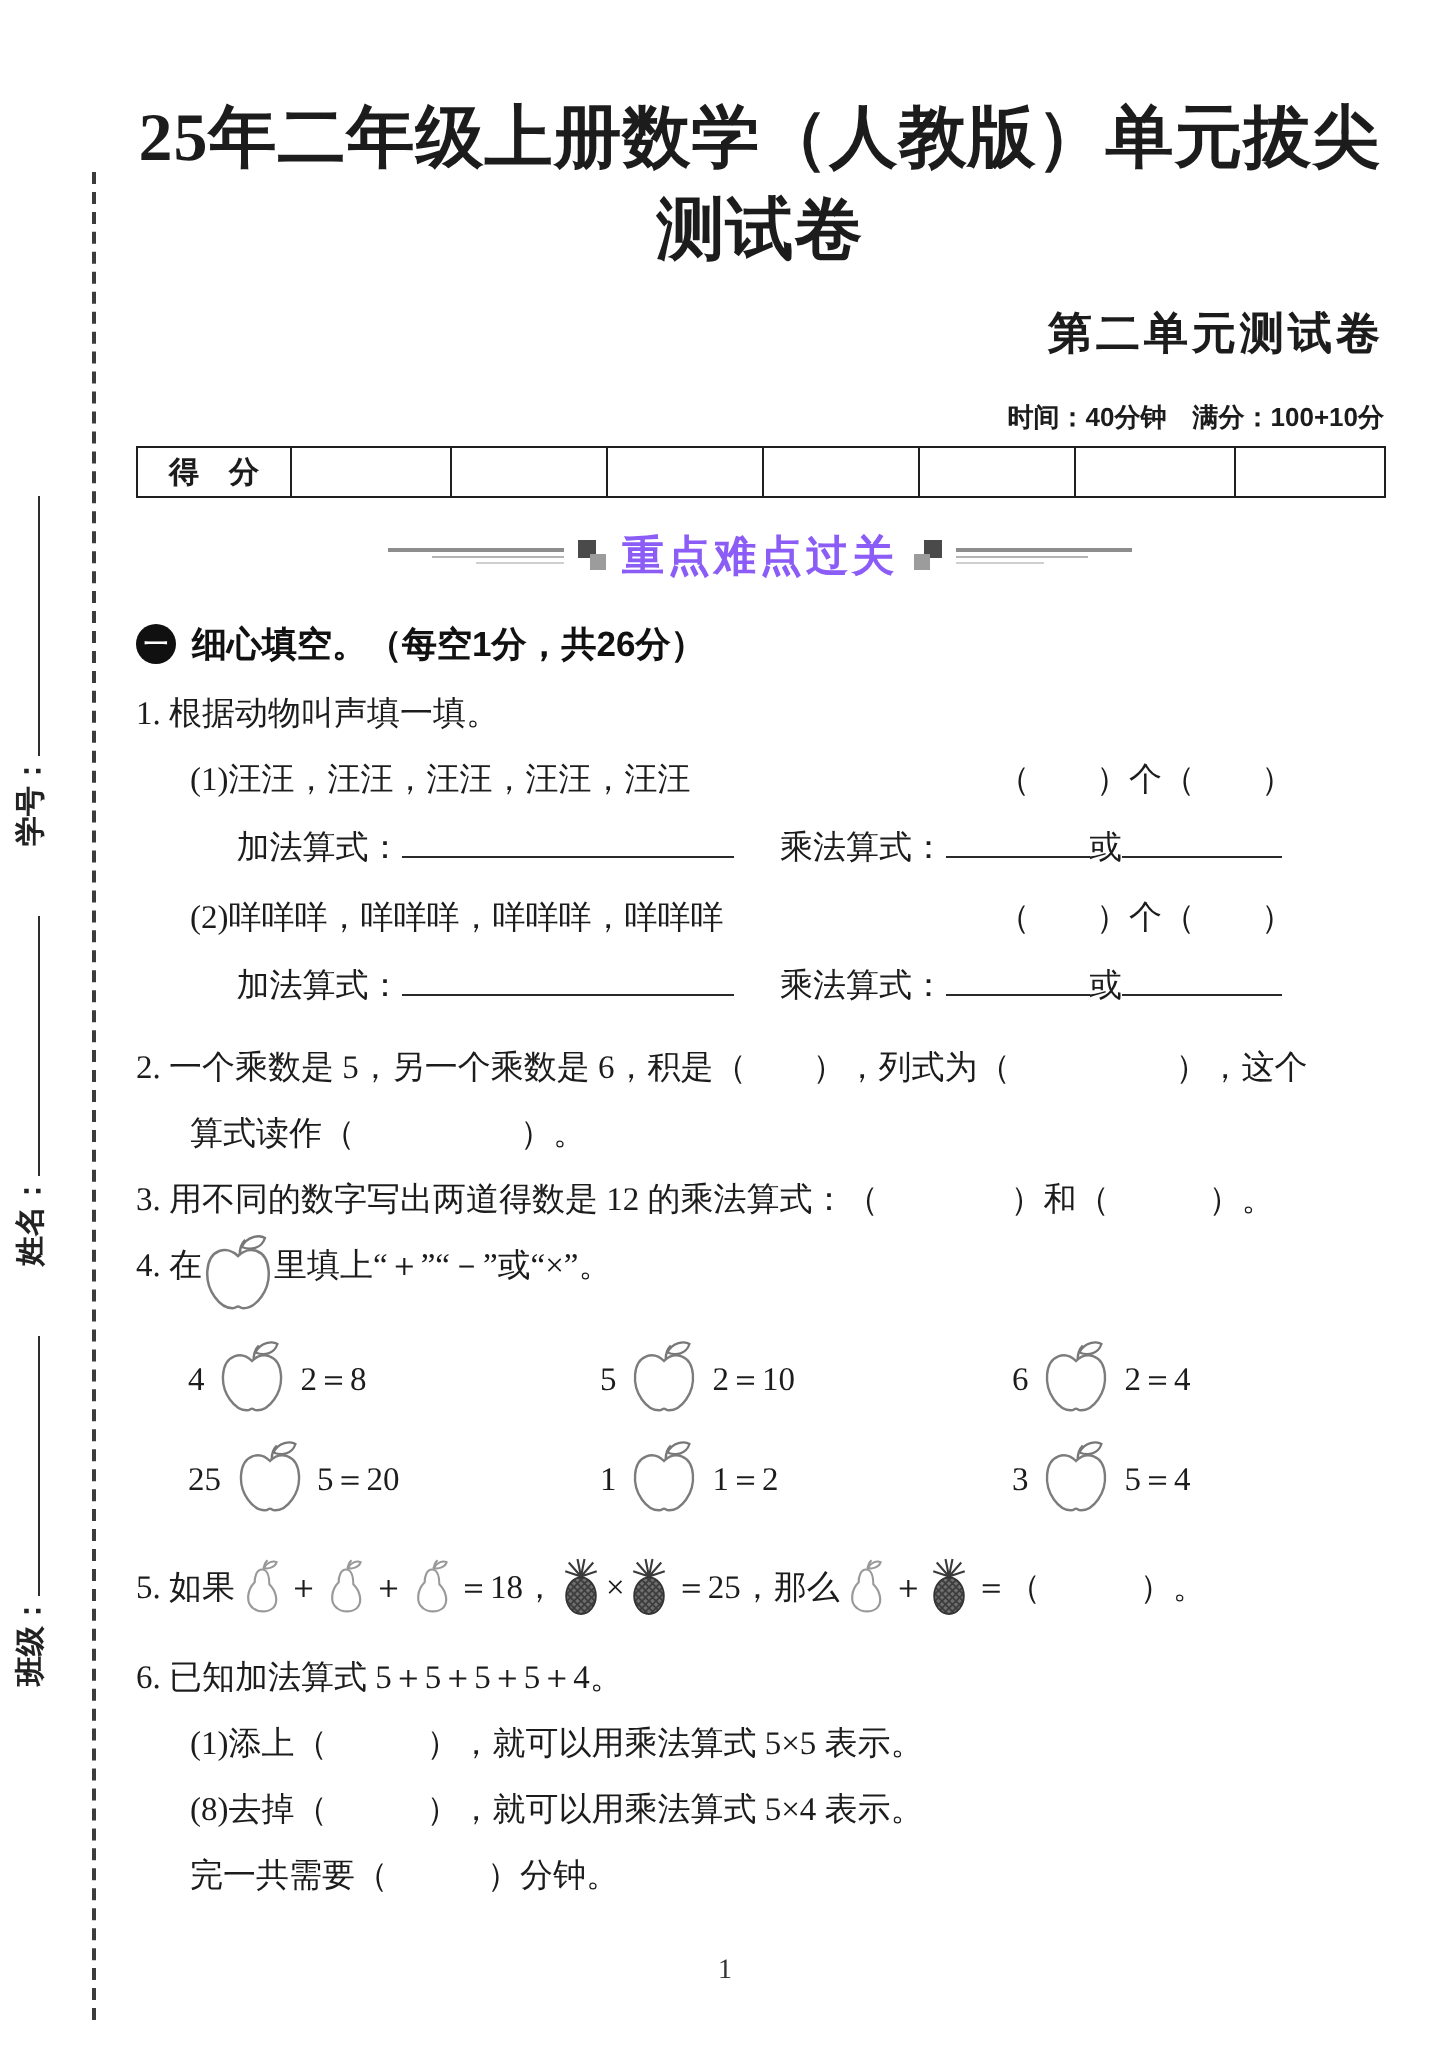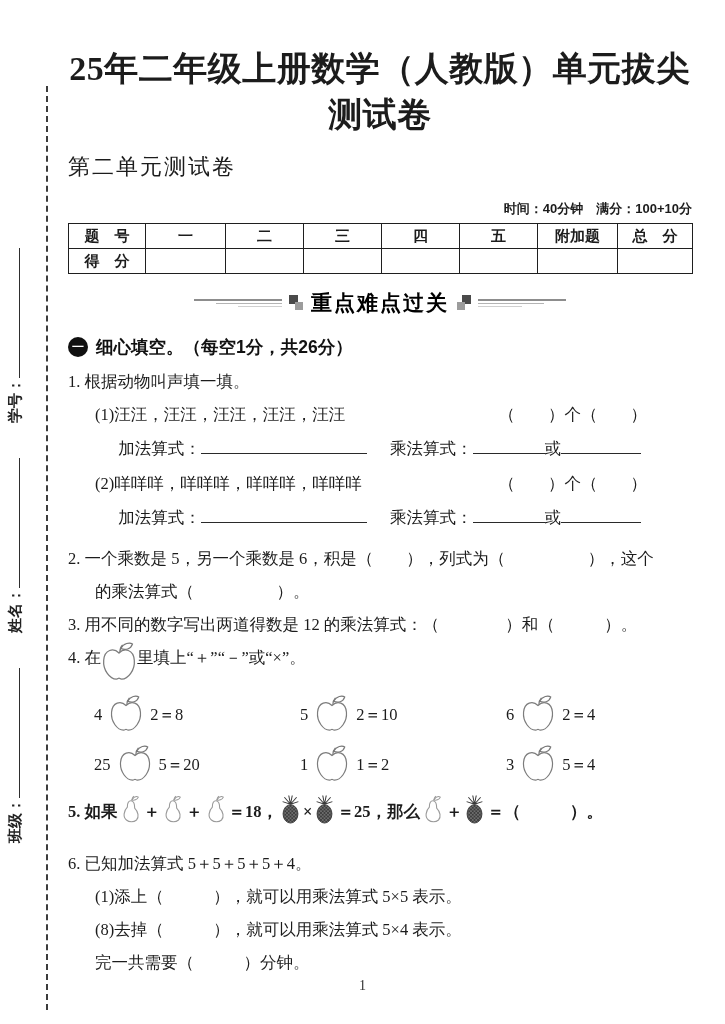--- a/index.html
+++ b/index.html
@@ -18,32 +18,32 @@
     display:flex; align-items:baseline;
   }
   .side-pad { display:inline-block; width:165px; }
   .side-gap { display:inline-block; width:35px; }
   .vblank { display:inline-block; width:130px; height:13px; border-bottom:1.5px solid #2e2e2e; }
 
   
   .content { position:absolute; left:68px; top:0; width:624px; }
 
   .title { margin-top:46px; text-align:center; font-size:34px; font-weight:bold; letter-spacing:0.5px; }
-  .subtitle { margin-top:14px; text-align:left; font-size:22px; font-weight:normal; letter-spacing:2px; }
+  .subtitle { margin-top:14px; text-align:right; font-size:22px; font-weight:bold; letter-spacing:2px; }
   .meta { margin-top:18px; text-align:right; font-size:13px; font-weight:bold;
           font-family:"Liberation Sans","DejaVu Sans",sans-serif; }
 
   table.score { width:624px; border-collapse:collapse; margin-top:5px; table-layout:fixed; }
   table.score td { border:1.6px solid #1f1f1f; height:24px; text-align:center;
                    font-size:15px; font-weight:bold; padding:0;
                    font-family:"Liberation Sans","DejaVu Sans",sans-serif; }
 
   .banner { margin-top:15px; display:flex; align-items:center; justify-content:center; gap:7px; }
   .banner-title { font-family:"Liberation Sans","DejaVu Sans",sans-serif; font-weight:bold;
-                  font-size:21px; letter-spacing:2px; color:#000000; }
+                  font-size:21px; letter-spacing:2px; color:#8b5cf6; }
   .deco-lines { display:flex; flex-direction:column; gap:2px; }
   .deco-lines.left { align-items:flex-end; }
   .deco-lines.right { align-items:flex-start; }
   .dl1 { width:88px; height:2px; background:#8d8d8d; }
   .dl2 { width:66px; height:1px; background:#b4b4b4; }
   .dl3 { width:44px; height:1px; background:#cfcfcf; }
   .sq-pair { position:relative; width:15px; height:16px; }
   .sq-dark  { position:absolute; width:9px; height:9px; background:#4a4a4a; top:0; }
   .sq-light { position:absolute; width:8px; height:8px; background:#9c9c9c; top:7px; }
   .sq-pair.left  .sq-dark { left:0; }  .sq-pair.left  .sq-light { left:6px; }
@@ -61,21 +61,21 @@
   .row-split .answer { margin-left:auto; margin-right:45px; }
   .formula-row { display:flex; align-items:baseline; padding-left:27px; line-height:36px; }
   .fr-left { width:295px;text-align:center; }
   .blank { display:inline-block; height:14px; border-bottom:1.2px solid #2a2a2a; vertical-align:baseline; }
   .b-lg { width:166px; } .b-m1 { width:72px; } .b-m2 { width:80px; }
 
   .stem4 { display:flex; align-items:flex-start; height:46px;font-family:Liberation Serif, serif; }
   .eq-grid { display:grid; grid-template-columns:206px 206px 206px; padding-left:26px; margin-top:2px; }
   .eq { display:flex; align-items:center; gap:7px; height:50px; }
 
-  .q5line { display:flex; align-items:flex-start; gap:2px; height:46px; margin-top:6px;font-weight:bold; }
+  .q5line { display:flex; align-items:center; gap:2px; height:46px; margin-top:6px; }
 
   .mt6 { margin-top:6px; }
   .page-num { position:absolute; left:0; top:978px; width:725px; text-align:center; font-size:14px; color:#333; }
   svg { display:block; }
 </style>
 </head>
 <body>
 
 <svg width="0" height="0" style="position:absolute" aria-hidden="true">
   <defs>
@@ -111,30 +111,20 @@
         <col style="width:77px">
           <col style="width:80px">
           <col style="width:78px">
           <col style="width:78px">
         <col style="width:78px">
           <col style="width:78px">
           <col style="width:80px">
           <col style="width:75px">
       </colgroup>
       <tbody>
-          <tr>
-        <td>题　号</td>
-        <td>一</td>
-        <td>二</td>
-        <td>三</td>
-        <td>四</td>
-        <td>五</td>
-        <td>附加题</td>
-        <td>总　分</td>
-      </tr>
       <tr>
         <td>得　分</td>
         <td></td>
         <td></td>
         <td></td>
         <td></td>
         <td></td>
         <td></td>
         <td></td>
       </tr>
@@ -191,21 +181,21 @@
           <span>加法算式：</span><span class="blank b-lg"></span>
         </span>
         <span>
           <span>乘法算式：</span><span class="blank b-m1"></span><span>或</span><span class="blank b-m2"></span>
         </span>
       </div>
     </div>
 
     <div class="q mt6">
       <div>2. 一个乘数是 5，另一个乘数是 6，积是（　　），列式为（　　　　　），这个</div>
-      <div class="ind">的乘法算式（　　　　　）。</div>
+      <div class="ind">算式读作（　　　　　）。</div>
     </div>
 
     <div class="q">
       <div>3. 用不同的数字写出两道得数是 12 的乘法算式：（　　　　）和（　　　）。</div>
     </div>
 
     <div class="q">
       <div class="stem4">
         <span>4. 在</span>
         <span class="apple-slot" style="width: 36px; height: 42px; display: inline-flex;">

